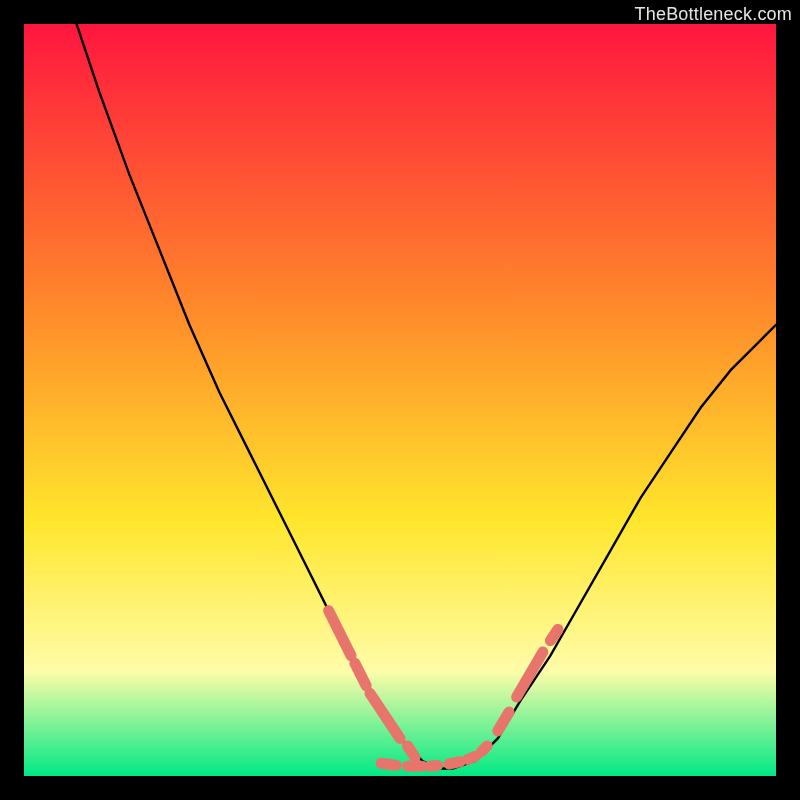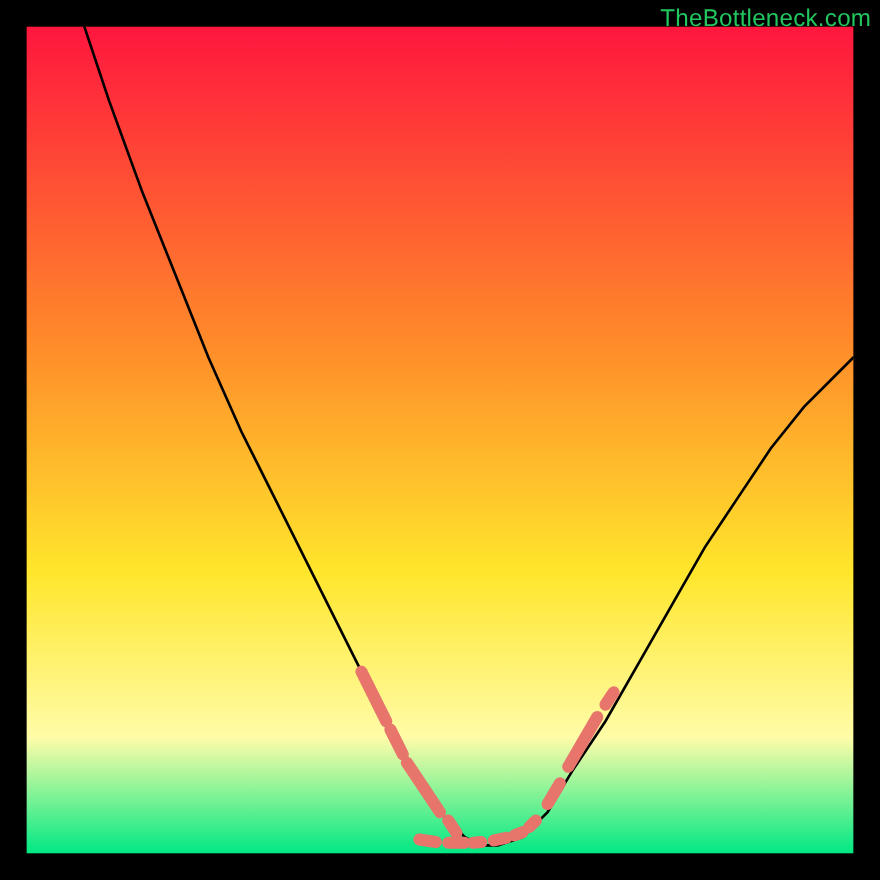--- a/index.html
+++ b/index.html
@@ -23,22 +23,22 @@
     position: absolute;
     left: 0;
     top: 0;
     width: 752px;
     height: 752px;
   }
   .brand {
     position: absolute;
     top: 4px;
     right: 8px;
-    color: #22c55e;
-    font-size: 22px;
+    color: #e5e5e5;
+    font-size: 18px;
     font-weight: 500;
     letter-spacing: 0.2px;
   }
 </style>
 </head>
 <body>
 
 <div class="frame">
   <svg class="plot" viewBox="0 0 752 752" preserveAspectRatio="none">
     <defs>

